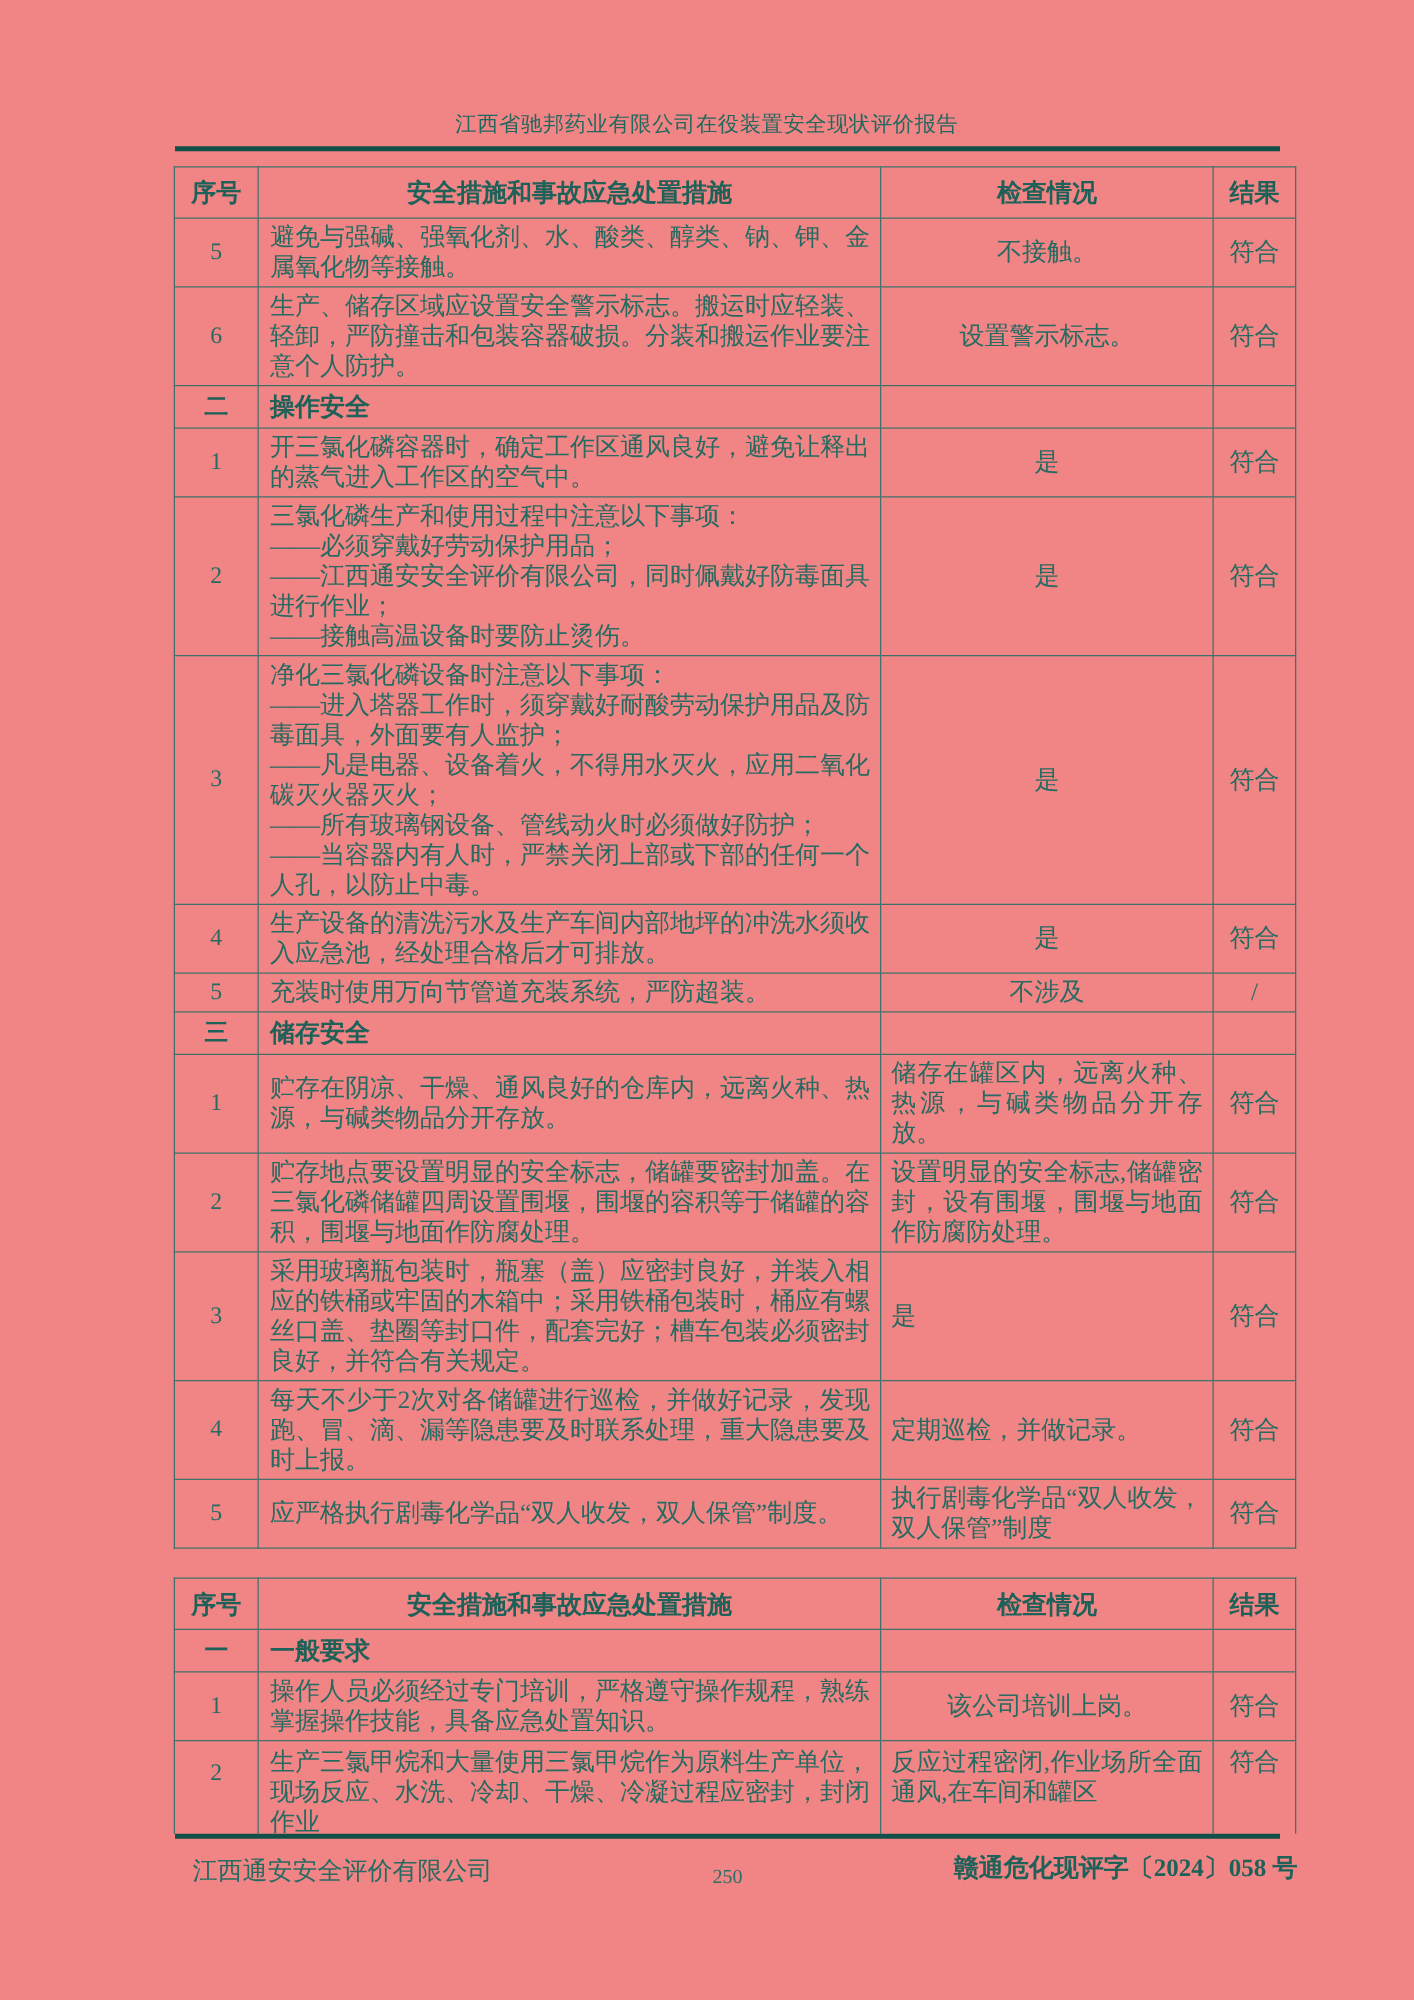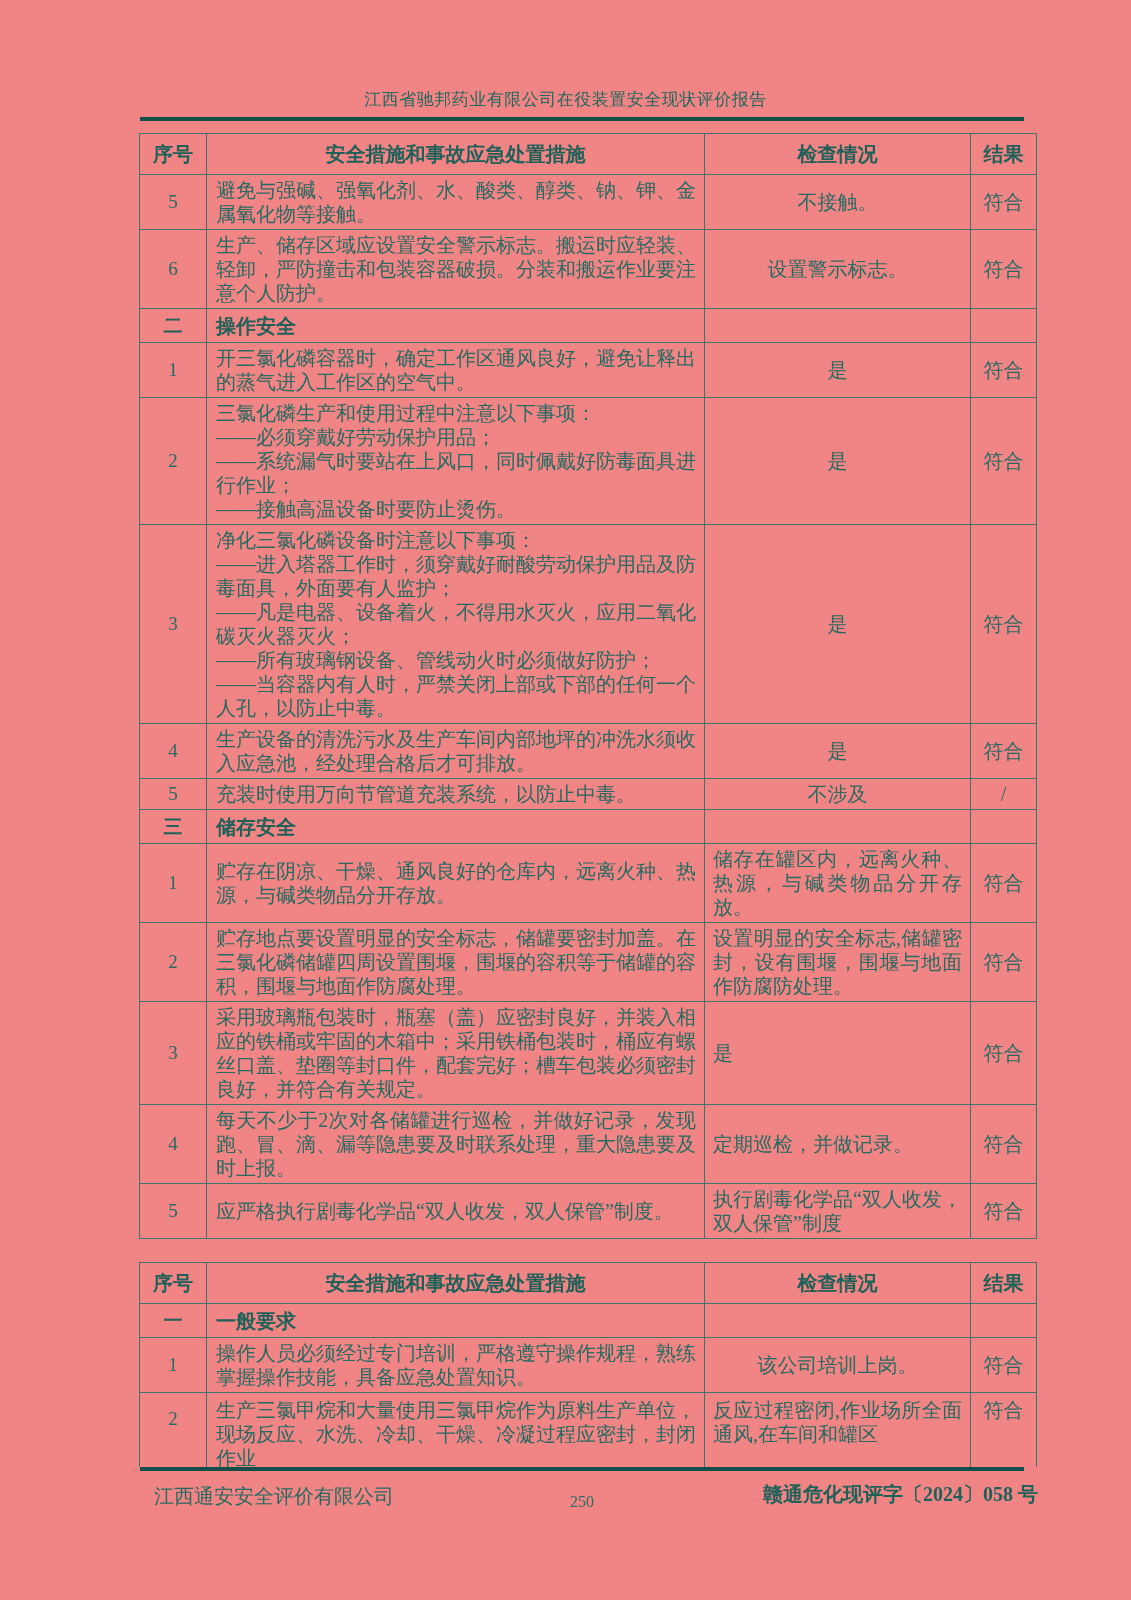--- a/index.html
+++ b/index.html
@@ -87,21 +87,21 @@
               <div>开三氯化磷容器时，确定工作区通风良好，避免让释出的蒸气进入工作区的空气中。</div>
             </td>
             <td class="check center">是</td>
             <td class="result">符合</td>
           </tr>
           <tr>
             <td class="no">2</td>
             <td class="measure">
               <div>三氯化磷生产和使用过程中注意以下事项：</div>
               <div>——必须穿戴好劳动保护用品；</div>
-              <div>——系统漏气时要站在上风口，同时佩戴好防毒面具进行作业；</div>
+              <div>——江西通安安全评价有限公司，同时佩戴好防毒面具进行作业；</div>
               <div>——接触高温设备时要防止烫伤。</div>
             </td>
             <td class="check center">是</td>
             <td class="result">符合</td>
           </tr>
           <tr>
             <td class="no">3</td>
             <td class="measure">
               <div>净化三氯化磷设备时注意以下事项：</div>
               <div>——进入塔器工作时，须穿戴好耐酸劳动保护用品及防毒面具，外面要有人监护；</div>
@@ -116,21 +116,21 @@
             <td class="no">4</td>
             <td class="measure">
               <div>生产设备的清洗污水及生产车间内部地坪的冲洗水须收入应急池，经处理合格后才可排放。</div>
             </td>
             <td class="check center">是</td>
             <td class="result">符合</td>
           </tr>
           <tr>
             <td class="no">5</td>
             <td class="measure">
-              <div>充装时使用万向节管道充装系统，以防止中毒。</div>
+              <div>充装时使用万向节管道充装系统，严防超装。</div>
             </td>
             <td class="check center">不涉及</td>
             <td class="result">/</td>
           </tr>
           <tr class="section">
             <td class="no">三</td>
             <td class="measure">储存安全</td>
             <td class="check center"></td>
             <td class="result"></td>
           </tr>

